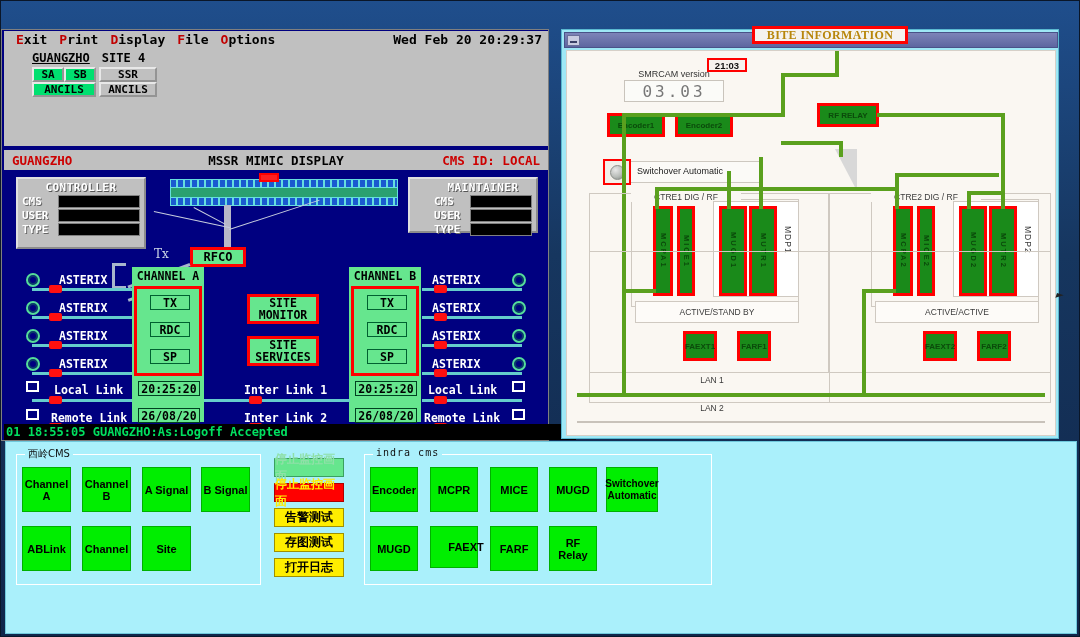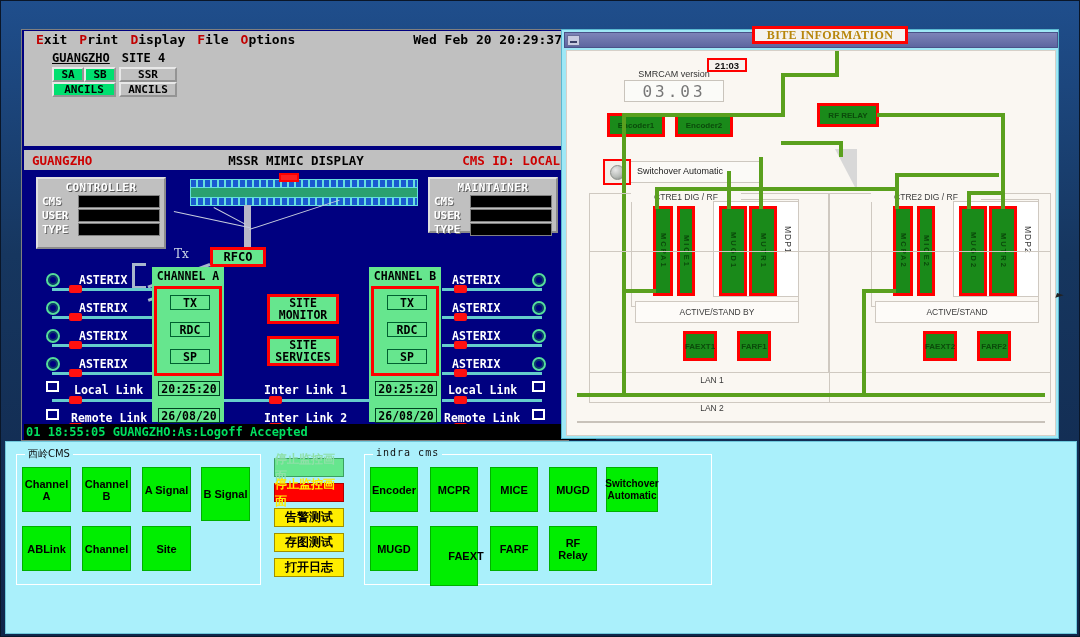--- a/index.html
+++ b/index.html
@@ -35,21 +35,21 @@
   .win-btn{
     width:28px;height:19px; border:1px solid #5c86bb;
     background:linear-gradient(180deg,#4a7ab5 0%,#2e5c95 50%,#23497c 100%);
     color:#e6eef9; font-size:11px; display:flex; align-items:center; justify-content:center;
     font-family:"DejaVu Sans",sans-serif;
   }
   .win-btn.close{ background:linear-gradient(180deg,#4a7ab5 0%,#2e5c95 50%,#23497c 100%); }
 
   
   #mimic-panel{
-    position:absolute; left:20px; top:28px; width:548px; height:412px;
+    position:absolute; left:0; top:28px; width:548px; height:412px;
     background:#000080; border:1px solid #7f7f7f;
   }
   #menubar{
     position:absolute;left:2px;top:1px;width:544px;height:17px;
     background:#c0c0c0; color:#000;
     font-family:"DejaVu Sans Mono","Liberation Mono",monospace;
     font-size:13px; font-weight:bold;
     display:flex; align-items:center;
   }
   .menu-item{ margin-left:12px; white-space:pre; }
@@ -328,21 +328,21 @@
         <div class="field-row">
             <span class="field-label">USER</span>
             <span class="field-val"></span>
           </div>
         <div class="field-row">
             <span class="field-label">TYPE</span>
             <span class="field-val"></span>
           </div>
       </div>
 
-      <div class="panel-box" style="left:404px;top:6px;width:130px;height:56px;">
+      <div class="panel-box" style="left:404px;top:6px;width:130px;height:56px;padding-left:20px;">
         <div class="panel-title">MAINTAINER</div>
         <div class="field-row">
             <span class="field-label">CMS</span>
             <span class="field-val"></span>
           </div>
         <div class="field-row">
             <span class="field-label">USER</span>
             <span class="field-val"></span>
           </div>
         <div class="field-row">
@@ -526,21 +526,21 @@
       <div class="grayframe" style="left:304px;top:148px;width:168px;height:108px;"></div>
       <div class="lbl center" style="left:304px;top:141px;width:110px;background:#faf7f2;">CTRE2 DIG / RF</div>
 
       <div class="greenbox vert" style="left:326px;top:155px;width:20px;height:90px;">MCPA2</div>
       <div class="greenbox vert" style="left:350px;top:155px;width:18px;height:90px;">MICE2</div>
       <div class="grayframe" style="left:386px;top:150px;width:86px;height:96px;background:#ffffff;"></div>
       <div class="greenbox vert" style="left:392px;top:155px;width:28px;height:90px;">MUGD2</div>
       <div class="greenbox vert" style="left:422px;top:155px;width:28px;height:90px;">MUTR2</div>
       <div class="lbl vert" style="left:456px;top:175px;">MDP2</div>
       <div class="grayframe" style="left:308px;top:250px;width:164px;height:22px;background:#fdfbf8;"></div>
-      <div class="lbl center" style="left:308px;top:256px;width:164px;">ACTIVE/STAND</div>
+      <div class="lbl center" style="left:308px;top:256px;width:164px;">ACTIVE/ACTIVE</div>
       <div class="greenbox" style="left:356px;top:280px;width:34px;height:30px;">FAEXT2</div>
       <div class="greenbox" style="left:410px;top:280px;width:34px;height:30px;">FARF2</div>
 
       <div class="greenline" style="left:88px;top:136px;width:244px;height:4px;"></div>
       <div class="greenline" style="left:88px;top:136px;width:4px;height:22px;"></div>
       <div class="greenline" style="left:160px;top:120px;width:4px;height:38px;"></div>
       <div class="greenline" style="left:192px;top:106px;width:4px;height:52px;"></div>
       <div class="greenline" style="left:328px;top:122px;width:4px;height:36px;"></div>
       <div class="greenline" style="left:328px;top:122px;width:104px;height:4px;"></div>
       <div class="greenline" style="left:400px;top:140px;width:4px;height:18px;"></div>
@@ -563,38 +563,38 @@
   <div id="mouse-cursor-right"></div>
 
   <div id="bottom-panel">
 
     <div class="gbox" style="left:10px;top:12px;width:245px;height:131px;">
       <span class="gbox-title">西岭CMS</span>
     </div>
     <div class="gbtn" style="left:16px;top:25px;width:49px;height:45px;">Channel A</div>
     <div class="gbtn" style="left:76px;top:25px;width:49px;height:45px;">Channel B</div>
     <div class="gbtn" style="left:136px;top:25px;width:49px;height:45px;">A Signal</div>
-    <div class="gbtn" style="left:195px;top:25px;width:49px;height:54px;">B Signal</div>
+    <div class="gbtn" style="left:195px;top:25px;width:49px;height:45px;">B Signal</div>
     <div class="gbtn" style="left:16px;top:84px;width:49px;height:45px;">ABLink</div>
     <div class="gbtn" style="left:76px;top:84px;width:49px;height:45px;">Channel</div>
     <div class="gbtn" style="left:136px;top:84px;width:49px;height:45px;">Site</div>
 
     <div class="cbtn green" style="left:268px;top:16px;width:70px;height:19px;">停止监控画面</div>
     <div class="cbtn red" style="left:268px;top:41px;width:70px;height:19px;">停止监控画面</div>
     <div class="cbtn yellow" style="left:268px;top:66px;width:70px;height:19px;">告警测试</div>
     <div class="cbtn yellow" style="left:268px;top:91px;width:70px;height:19px;">存图测试</div>
     <div class="cbtn yellow" style="left:268px;top:116px;width:70px;height:19px;">打开日志</div>
 
     <div class="gbox" style="left:358px;top:12px;width:348px;height:131px;">
       <span class="gbox-title mono">indra cms</span>
     </div>
     <div class="gbtn" style="left:364px;top:25px;width:48px;height:45px;">Encoder</div>
     <div class="gbtn" style="left:424px;top:25px;width:48px;height:45px;">MCPR</div>
     <div class="gbtn" style="left:484px;top:25px;width:48px;height:45px;">MICE</div>
     <div class="gbtn" style="left:543px;top:25px;width:48px;height:45px;">MUGD</div>
     <div class="gbtn" style="left:600px;top:25px;width:52px;height:45px;font-size:10px;">Switchover Automatic</div>
     <div class="gbtn" style="left:364px;top:84px;width:48px;height:45px;">MUGD</div>
-    <div class="gbtn" style="left:424px;top:84px;width:48px;height:60px;padding-left:24px;">FAEXT</div>
+    <div class="gbtn" style="left:424px;top:84px;width:48px;height:42px;padding-left:24px;">FAEXT</div>
     <div class="gbtn" style="left:484px;top:84px;width:48px;height:45px;">FARF</div>
     <div class="gbtn" style="left:543px;top:84px;width:48px;height:45px;">RF Relay</div>
   </div>
 
 </div>
 
 </body></html>

